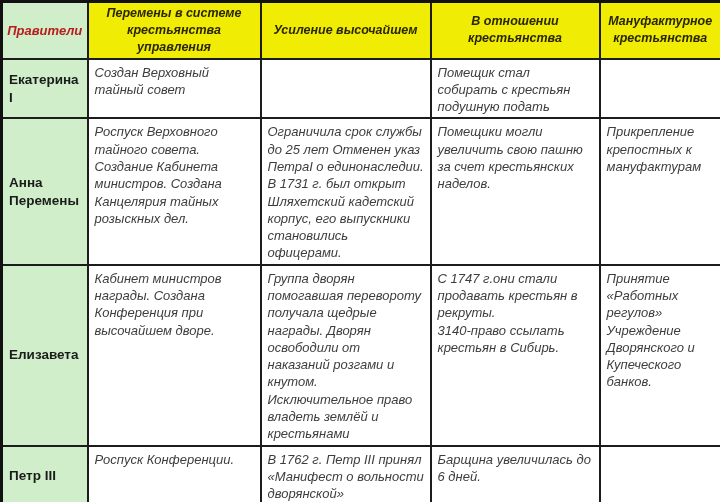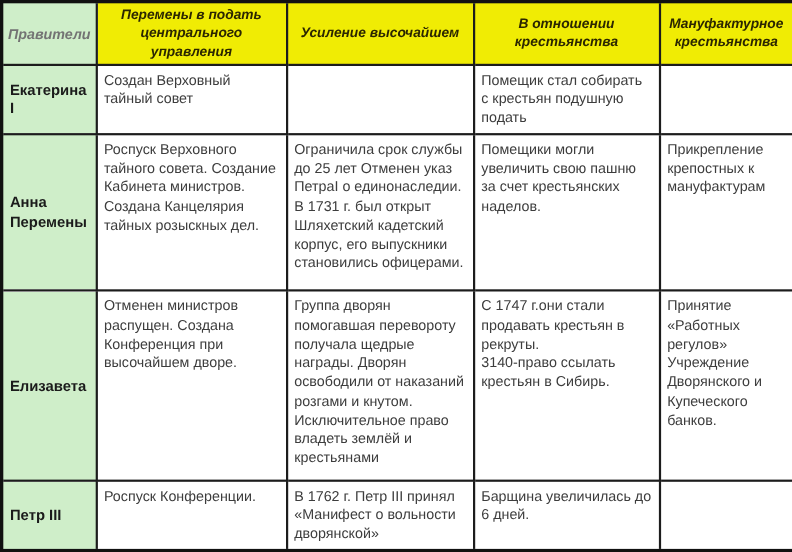--- a/index.html
+++ b/index.html
@@ -37,21 +37,21 @@
     font-size: 12.5px;
     font-weight: bold;
     font-style: italic;
     text-align: center;
     vertical-align: middle;
     padding: 2px 4px;
     line-height: 1.35;
   }
   th.hdr-green {
     background: #cfeec9;
-    color: #737373;
+    color: #b91c1c;
     font-size: 13px;
     font-weight: bold;
     font-style: italic;
     text-align: center;
     vertical-align: middle;
     padding: 2px 4px;
   }
   td.ruler {
     background: #cfeec9;
     color: #1b1b1b;
@@ -64,38 +64,39 @@
   }
   td.cell {
     background: #ffffff;
     color: #3d3d3d;
     font-size: 13px;
     text-align: left;
     vertical-align: top;
     padding: 4px 5px 2px 6px;
     line-height: 1.33;
     white-space: pre-line;
+    font-style: italic;
   }
 </style>
 </head>
 <body>
 
 <div class="screenshot">
   <table class="history">
     <colgroup>
       <col style="width:86px">
       <col style="width:173px">
       <col style="width:170px">
       <col style="width:169px">
       <col style="width:122px">
     </colgroup>
     <thead>
       <tr style="height:57px">
         <th class="hdr-green">Правители</th>
-        <th class="hdr">Перемены в подать центрального управления</th>
+        <th class="hdr">Перемены в системе крестьянства управления</th>
         <th class="hdr">Усиление высочайшем</th>
         <th class="hdr">В отношении крестьянства</th>
         <th class="hdr">Мануфактурное крестьянства</th>
       </tr>
     </thead>
     <tbody>
       <tr style="height:47px">
         <td class="ruler">Екатерина I</td>
         <td class="cell">Создан Верховный тайный совет</td>
         <td class="cell"></td>
@@ -104,21 +105,21 @@
       </tr>
       <tr style="height:135px">
         <td class="ruler">Анна Перемены</td>
         <td class="cell">Роспуск Верховного тайного совета. Создание Кабинета министров. Создана Канцелярия тайных розыскных дел.</td>
         <td class="cell">Ограничила срок службы до 25 лет Отменен указ ПетраI о единонаследии. В 1731 г. был открыт Шляхетский кадетский корпус, его выпускники становились офицерами.</td>
         <td class="cell">Помещики могли увеличить свою пашню за счет крестьянских наделов.</td>
         <td class="cell">Прикрепление крепостных к мануфактурам</td>
       </tr>
       <tr style="height:156px">
         <td class="ruler">Елизавета</td>
-        <td class="cell">Отменен министров распущен. Создана Конференция при высочайшем дворе.</td>
+        <td class="cell">Кабинет министров награды. Создана Конференция при высочайшем дворе.</td>
         <td class="cell">Группа дворян помогавшая перевороту получала щедрые награды. Дворян освободили от наказаний розгами и кнутом. Исключительное право владеть землёй и крестьянами</td>
         <td class="cell">С 1747 г.они стали продавать крестьян в рекруты.
 3140-право ссылать крестьян в Сибирь.</td>
         <td class="cell">Принятие «Работных регулов» Учреждение Дворянского и Купеческого банков.</td>
       </tr>
       <tr style="height:55px">
         <td class="ruler">Петр III</td>
         <td class="cell">Роспуск Конференции.</td>
         <td class="cell">В 1762 г. Петр III принял «Манифест о вольности дворянской»</td>
         <td class="cell">Барщина увеличилась до 6 дней.</td>

